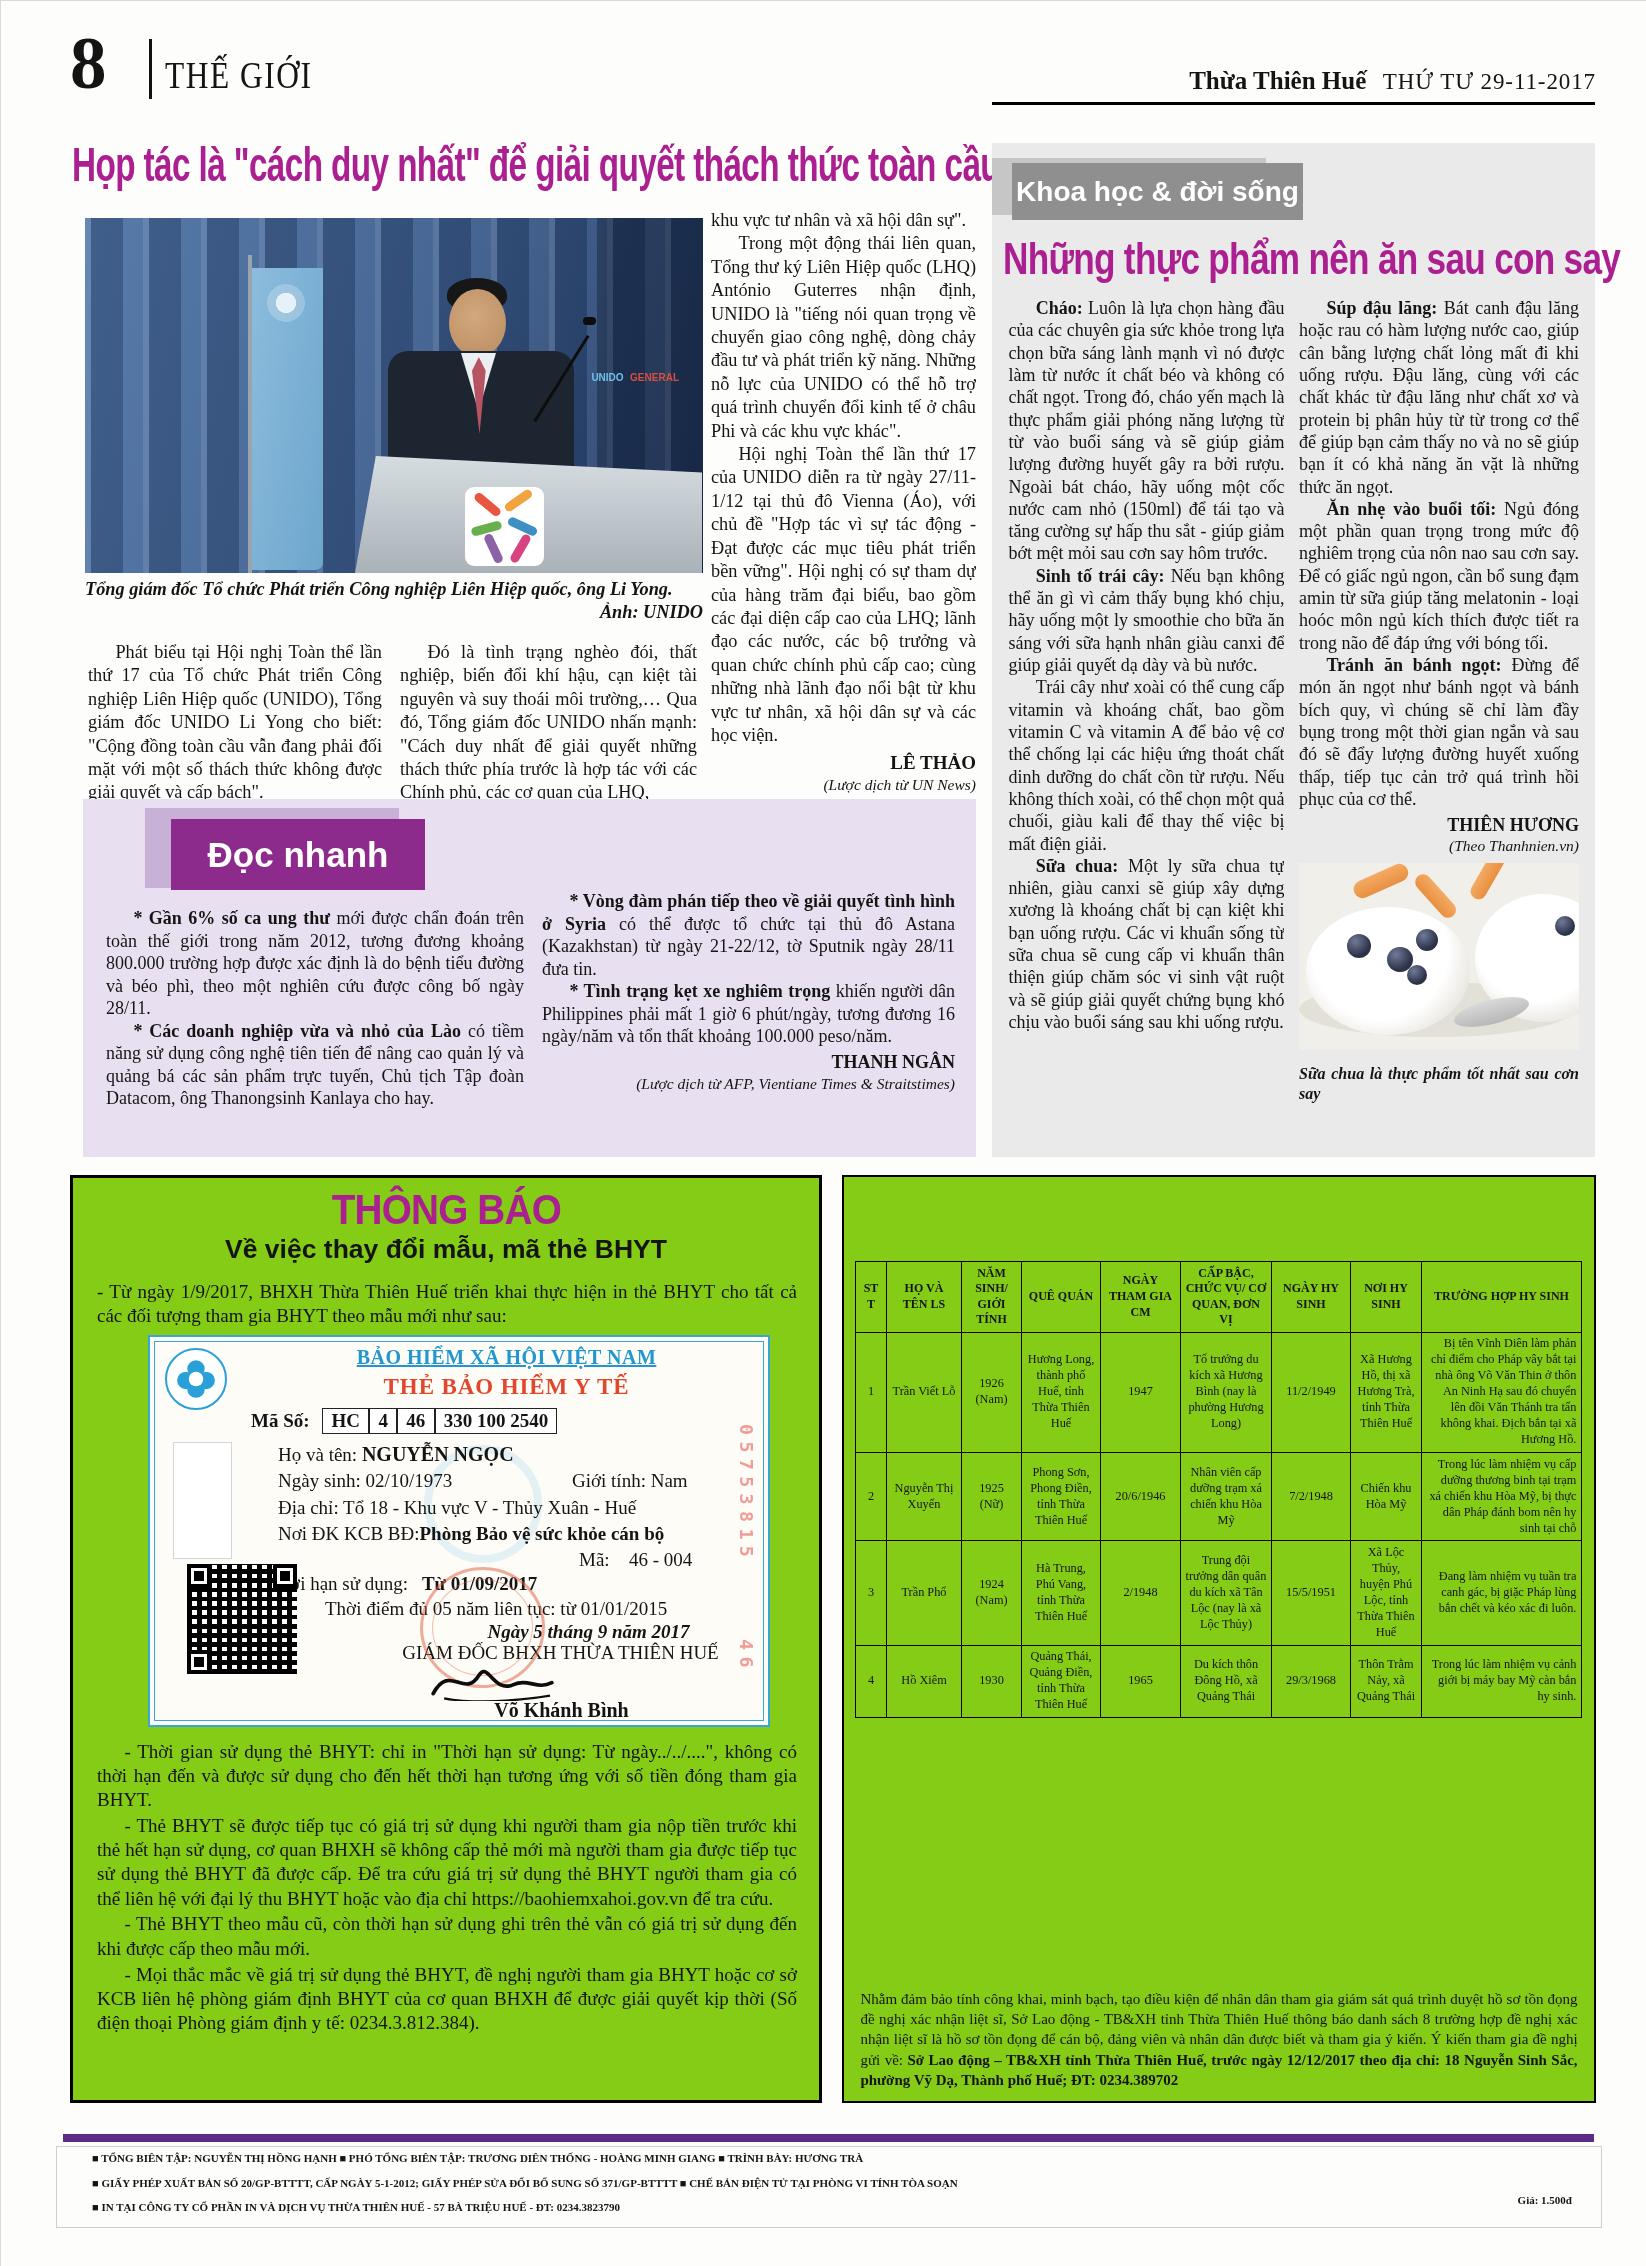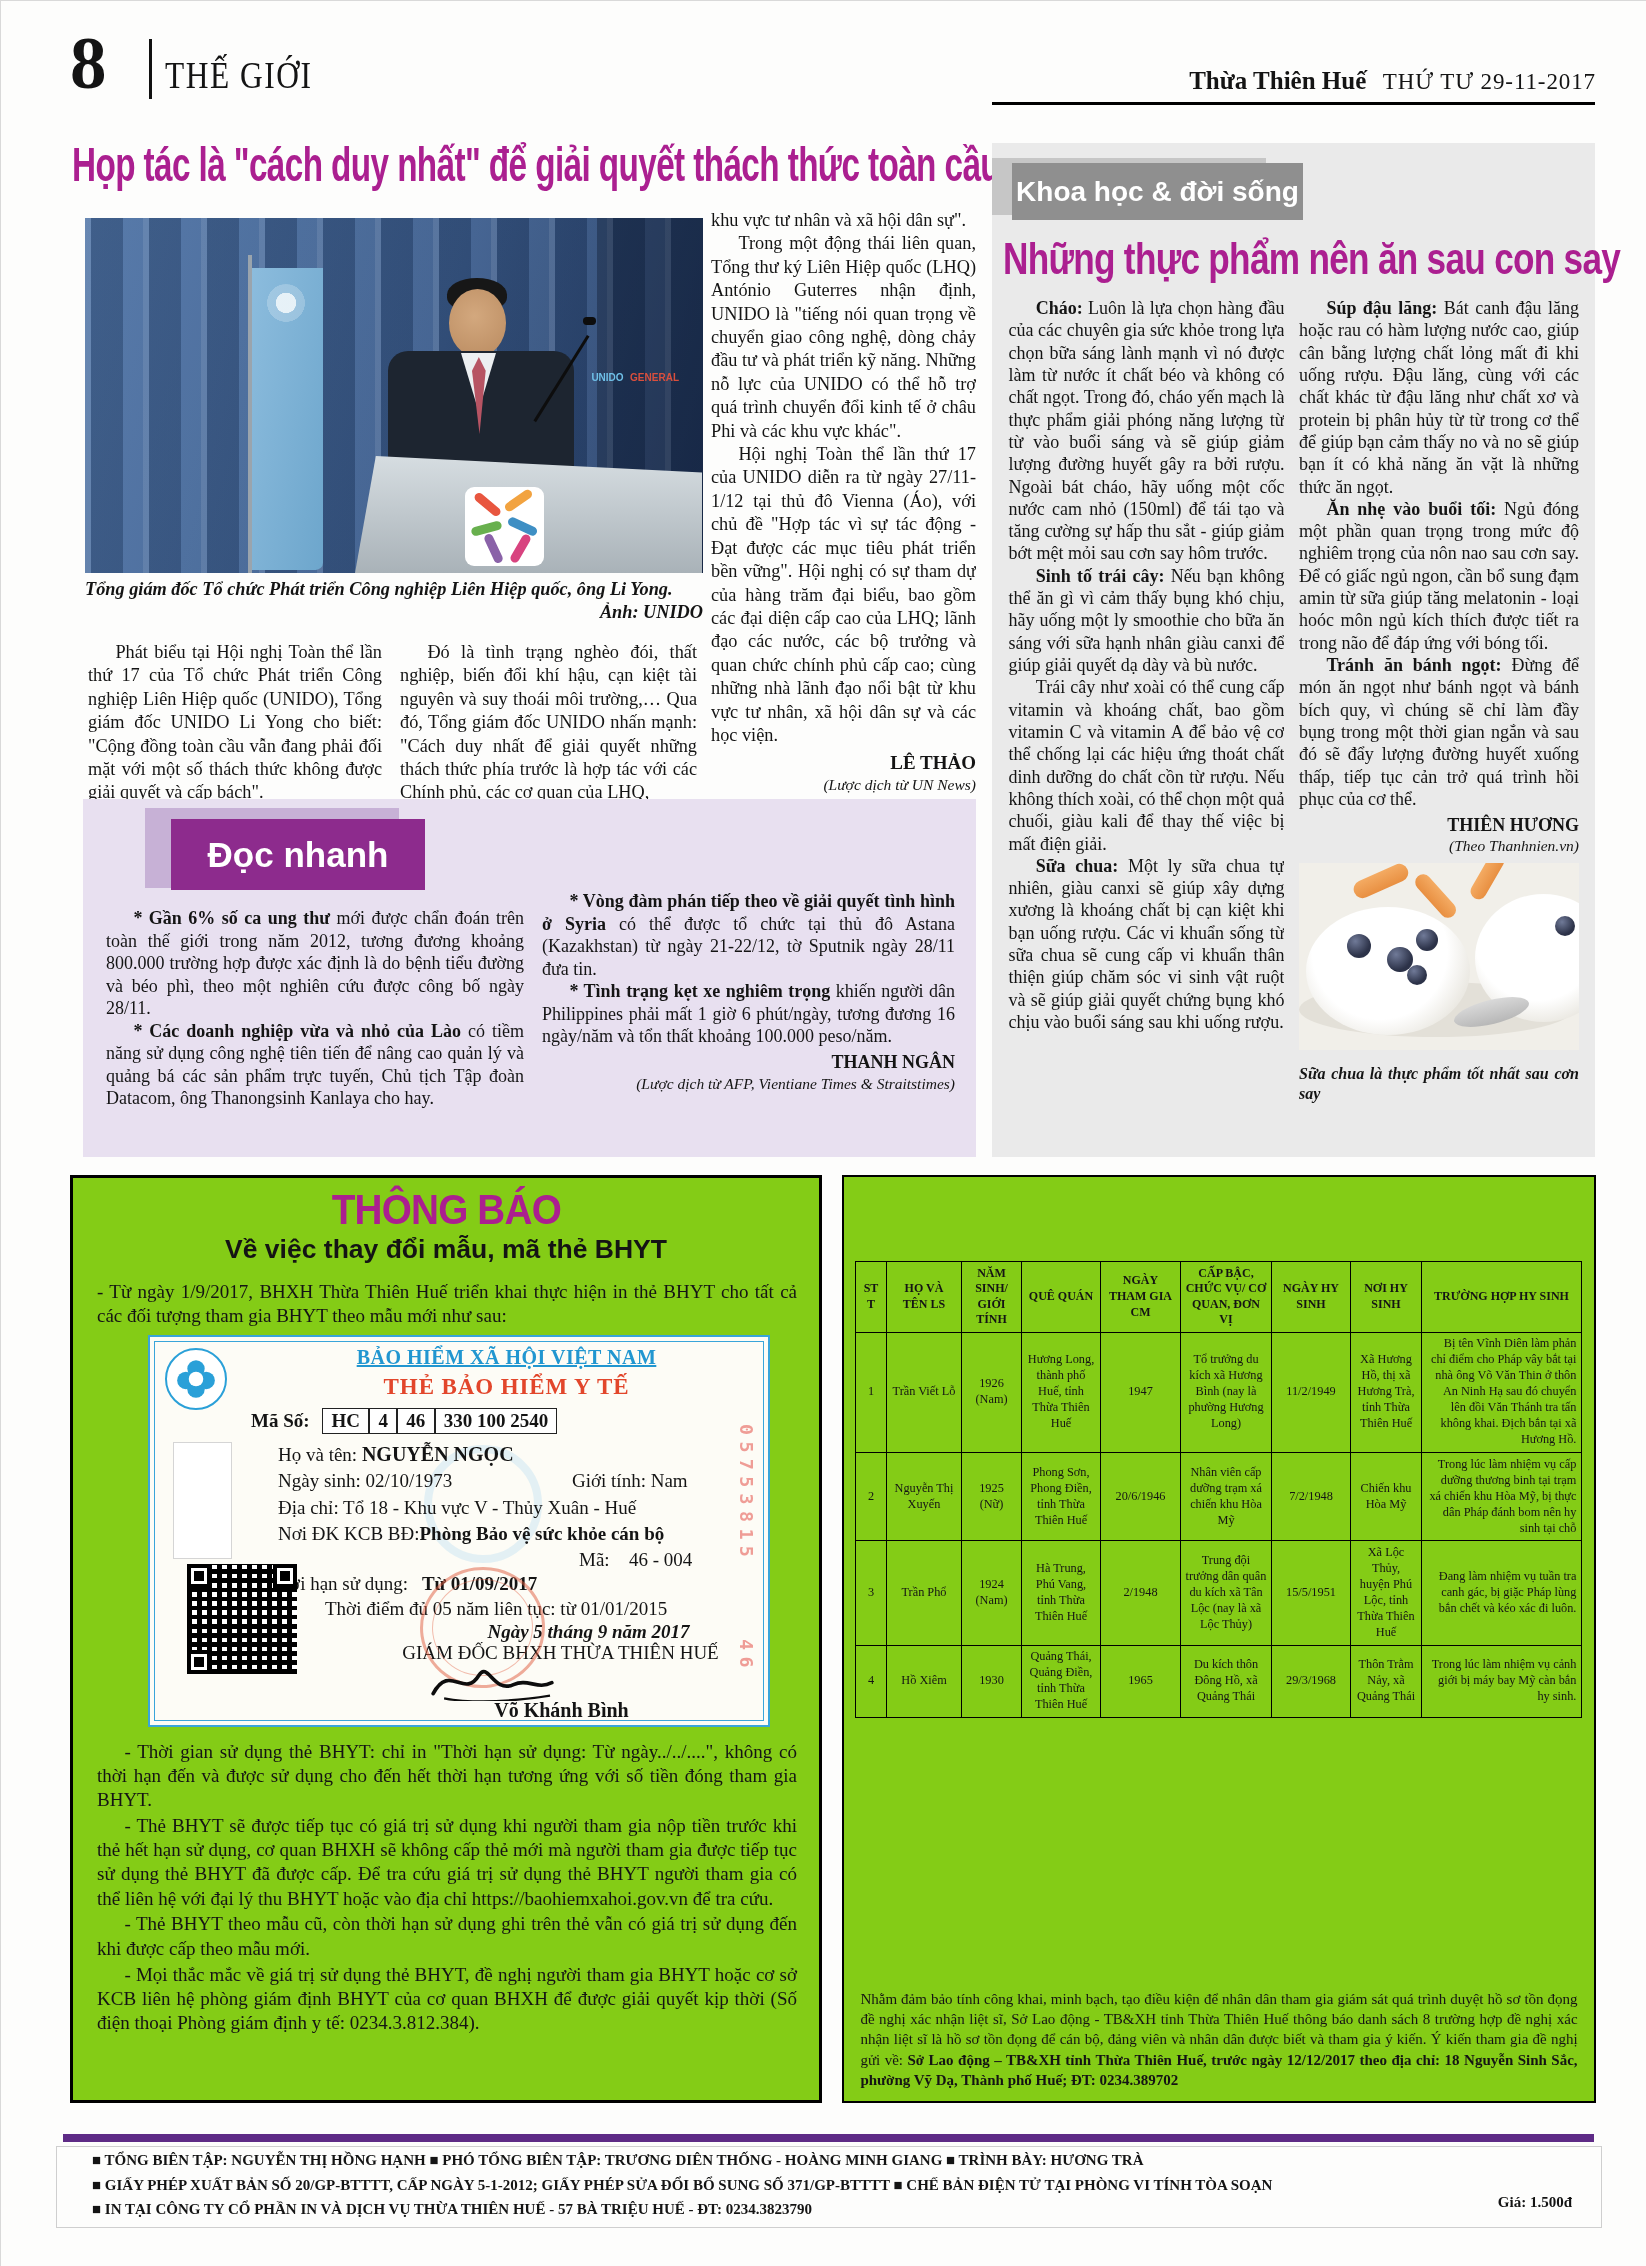--- a/index.html
+++ b/index.html
@@ -47,21 +47,21 @@
   .serial-v{writing-mode:vertical-rl;font-family:"DejaVu Sans Mono",monospace;color:#ef9d96;font-weight:bold;font-size:18.3px;letter-spacing:6.4px}
   .stamp{border:3.7px solid rgba(224,90,60,.5);border-radius:50%;transform:rotate(-8deg)}
   .stamp::after{content:"";position:absolute;inset:9.1px;border:1.8px solid rgba(224,90,60,.4);border-radius:50%}
   
   .ls-table{border-collapse:collapse;table-layout:fixed;width:726px;font-size:12.3px;line-height:1.3}
   .ls-table th,.ls-table td{border:1.4px solid #000;padding:3.7px 4.6px;text-align:center;vertical-align:middle;word-wrap:break-word}
   .ls-table th{font-size:12px;font-weight:bold}
   .ls-table td.cell-left{text-align:right}
   .ls-note{font-size:15px;line-height:1.35;text-align:justify}
   
-  .footer-line{font-weight:bold;font-size:15px;white-space:nowrap}
+  .footer-line{font-weight:bold;font-size:11px;white-space:nowrap}
   
   .unido-photo{background:linear-gradient(105deg,#4f74a6 0%,#3c5d8d 55%,#253d66 100%);overflow:hidden}
   .curtain{position:absolute;inset:0;background:repeating-linear-gradient(90deg,rgba(255,255,255,.14) 0 6.4px,rgba(10,20,40,.22) 6.4px 38px,rgba(255,255,255,.05) 38px 58px)}
   .flagpole{position:absolute;left:163px;top:37px;width:3.7px;height:320px;background:#9aa4ad}
   .unflag{position:absolute;left:167px;top:50px;width:71px;height:302px;background:linear-gradient(100deg,#8cbcdd,#6da6cc);border-radius:0 0 7.3px 0}
   .unflag::after{content:"";position:absolute;left:12.8px;top:16.4px;width:42px;height:42px;border-radius:50%;
      background:radial-gradient(circle at 50% 45%,#f2f8fb 0 32%,rgba(255,255,255,.25) 33% 60%,transparent 61%);opacity:.9}
   .head-sk{position:absolute;left:364px;top:71px;width:57px;height:68px;background:radial-gradient(circle at 45% 40%,#d3a87e,#b98a5f);border-radius:50%}
   .hair-sk{position:absolute;left:362px;top:60px;width:60px;height:33px;background:#171717;border-radius:50% 50% 40% 40%}
   .body-sk{position:absolute;left:303px;top:133px;width:186px;height:155px;background:#1d2530;border-radius:20px 20px 0 0}

